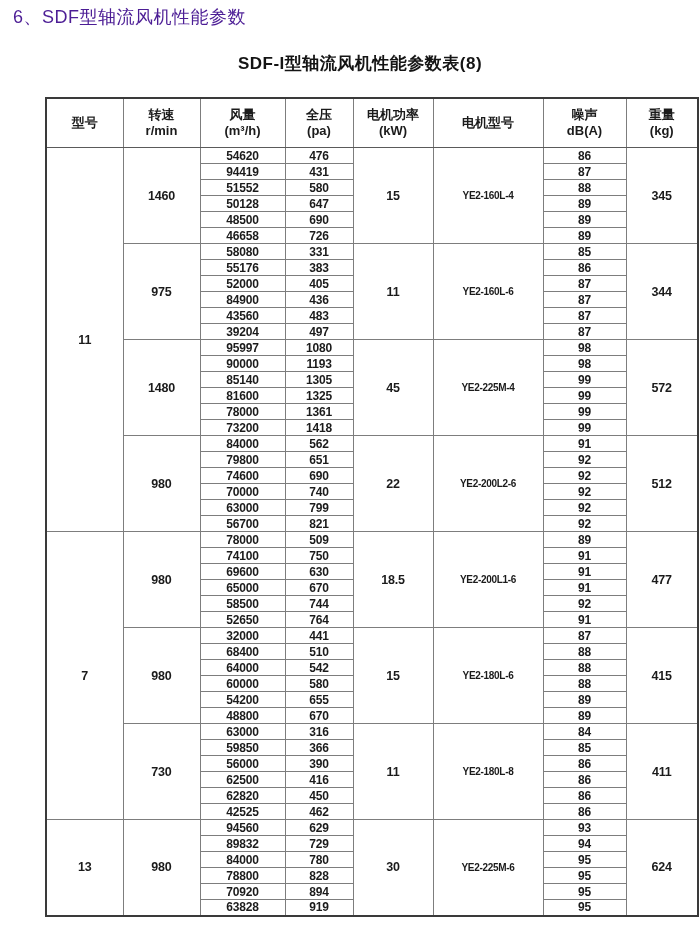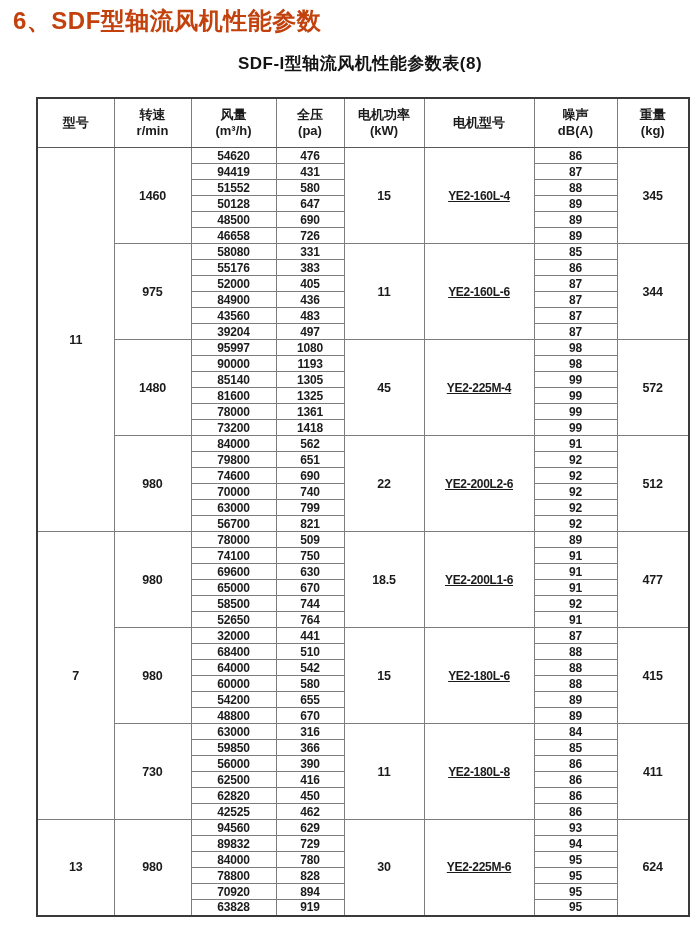--- a/index.html
+++ b/index.html
@@ -13,40 +13,40 @@
     width: 700px;
     height: 937px;
     background: #ffffff;
     overflow: hidden;
     color: #1b1b1b;
   }
   .doc-title {
     position: absolute;
     left: 13px;
     top: 5px;
-    font-size: 24px;
-    font-weight: bold;
+    font-size: 18px;
+    font-weight: normal;
     letter-spacing: 0.5px;
-    color: #c2410c;
+    color: #4c1d95;
     white-space: nowrap;
   }
   .table-title {
     position: absolute;
     left: 0;
     top: 52px;
     width: 720px;
     text-align: center;
     font-size: 17px;
     font-weight: bold;
     letter-spacing: 0.5px;
     color: #141414;
   }
   table.perf {
     position: absolute;
-    left: 36px;
+    left: 45px;
     top: 97px;
     width: 652px;
     border-collapse: collapse;
     table-layout: fixed;
     border: 2px solid #3a3a3a;
   }
   table.perf th, table.perf td {
     border: 1px solid #7d7d7d;
     text-align: center;
     vertical-align: middle;
@@ -71,23 +71,22 @@
     letter-spacing: -0.2px;
     color: #1b1b1b;
   }
   table.perf td.model,
   table.perf td.speed,
   table.perf td.power,
   table.perf td.weight {
     font-size: 12.5px;
   }
   table.perf td.motor {
-    font-size: 12px;
+    font-size: 10px;
     letter-spacing: -0.3px;
-    text-decoration: underline;
   }
   .hdr-line { display: block; }
 </style>
 </head>
 <body>
 
 <div class="page">
   <div class="doc-title">6、SDF型轴流风机性能参数</div>
   <div class="table-title">SDF-I型轴流风机性能参数表(8)</div>
 

